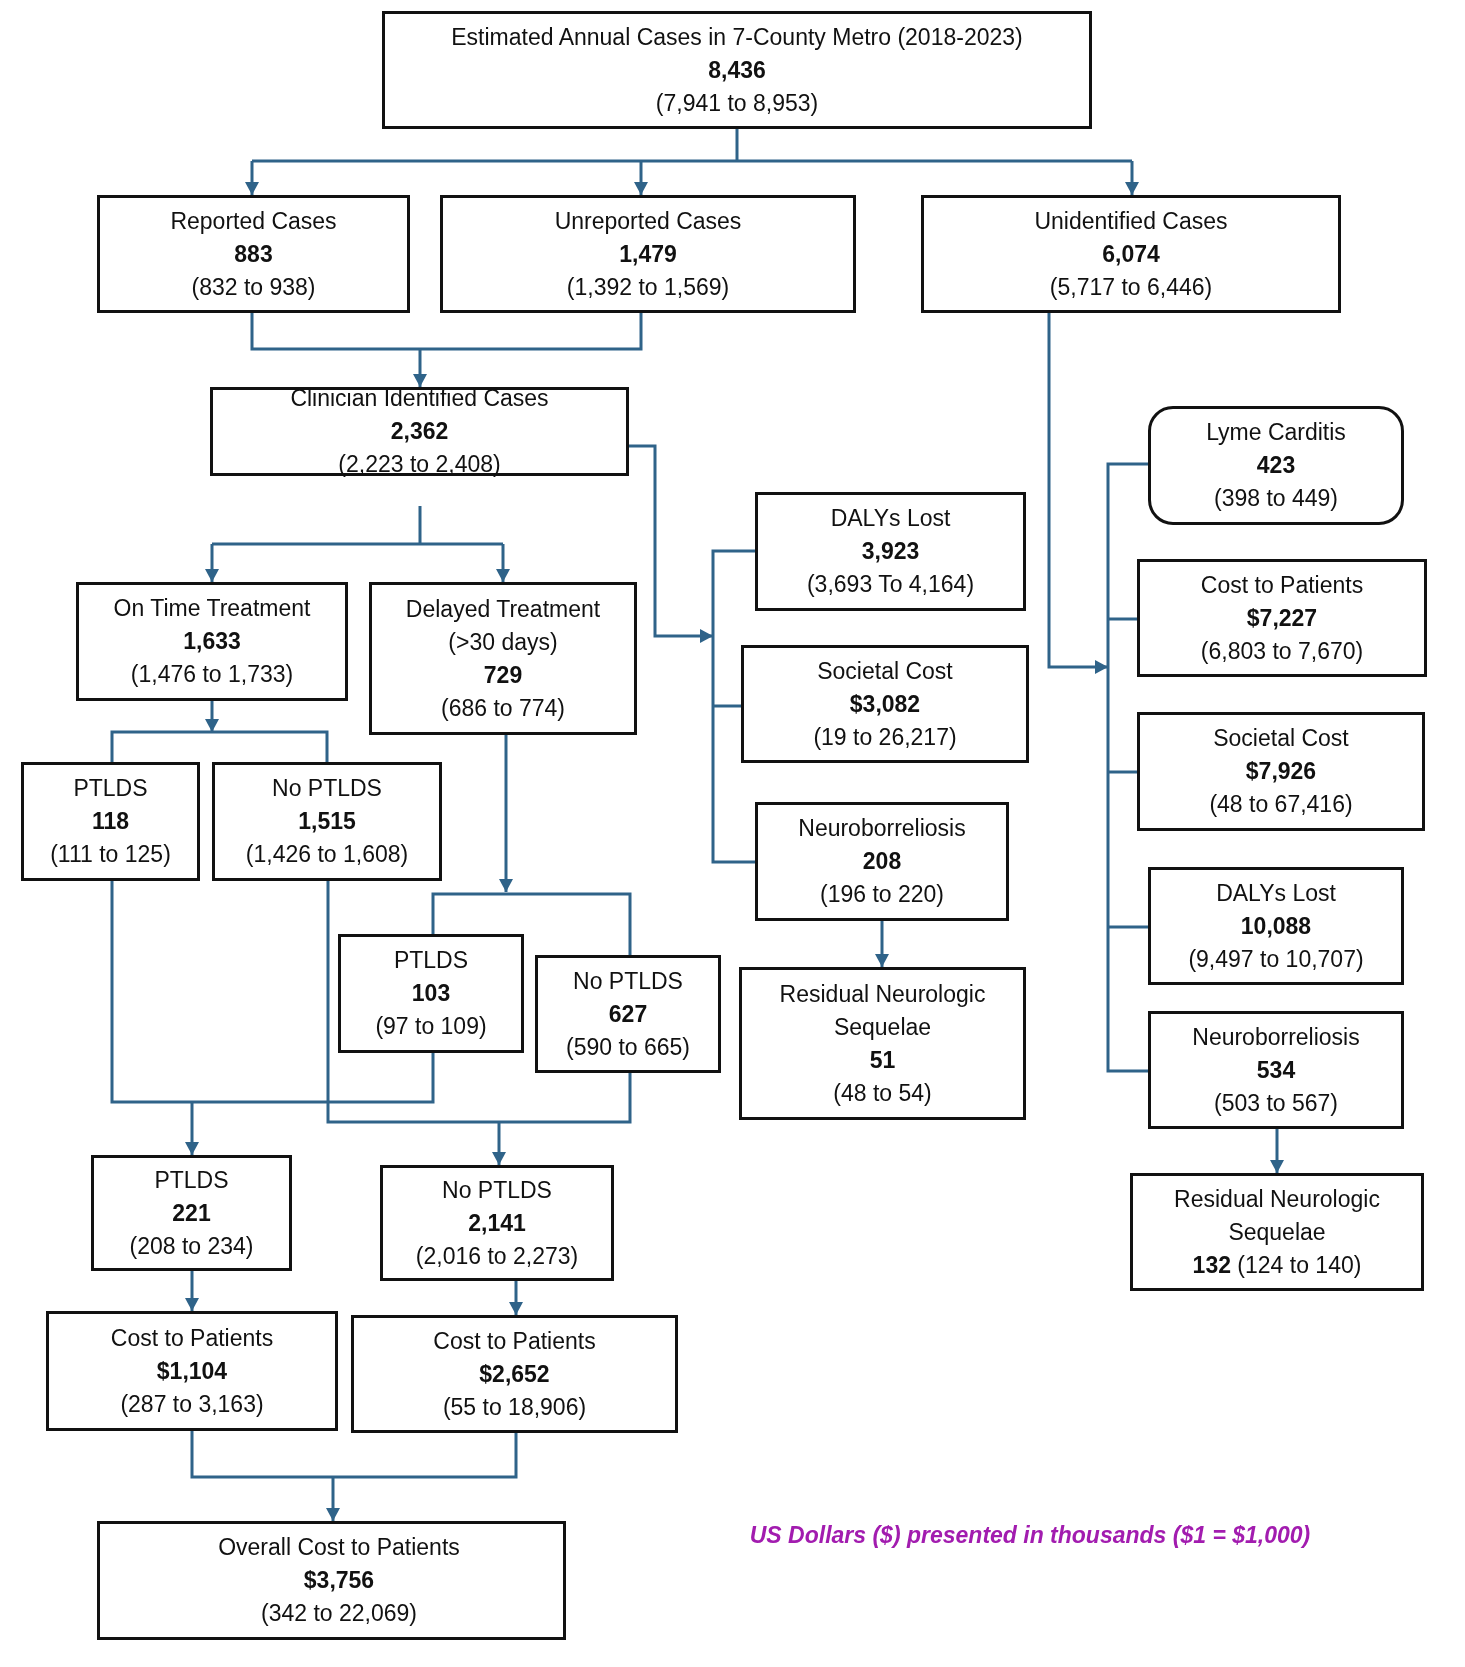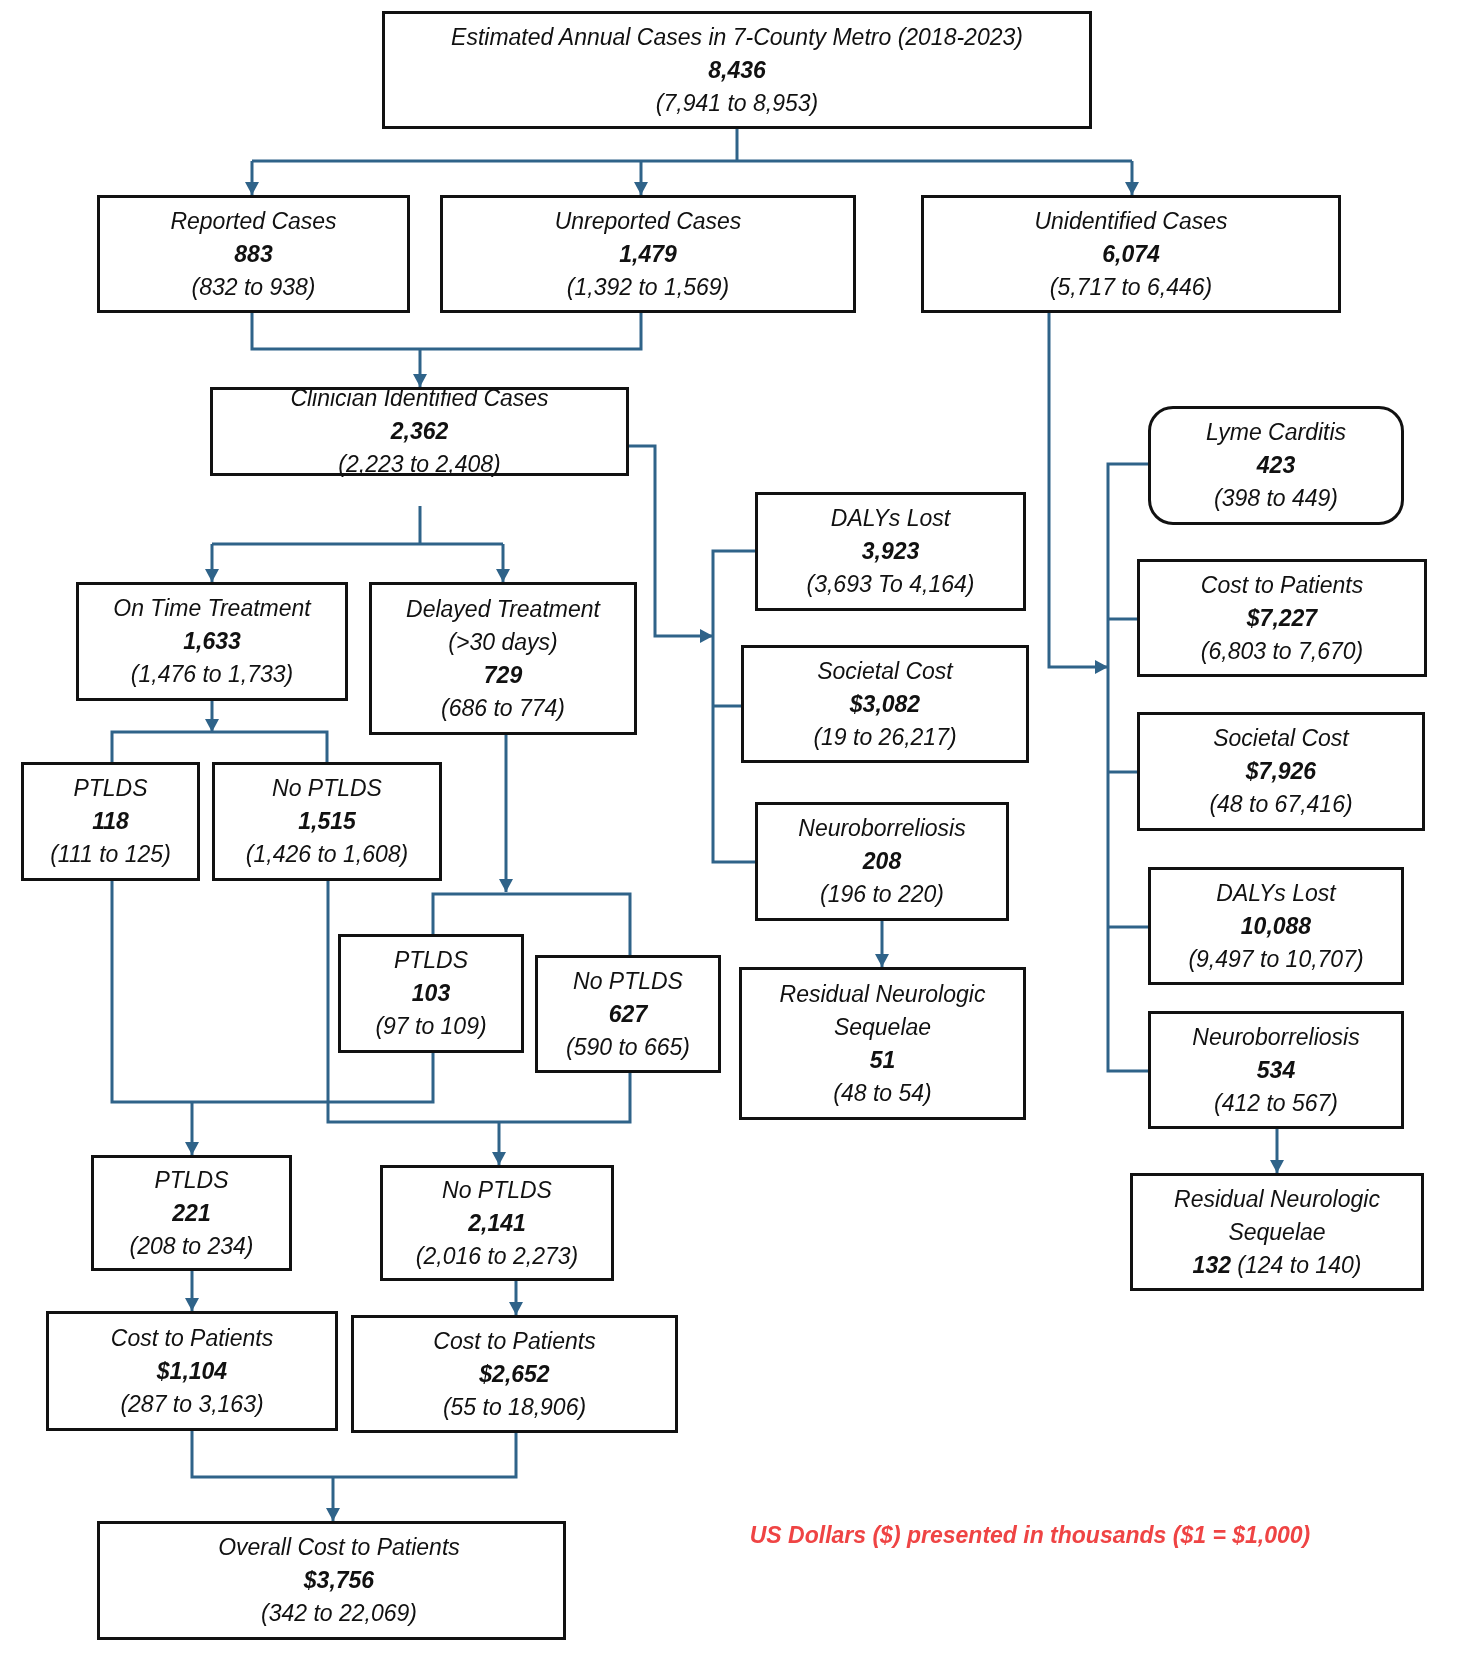--- a/index.html
+++ b/index.html
@@ -1,24 +1,24 @@
 <!DOCTYPE html>
 <html><head>
 <meta charset="utf-8">
 <style>
   html, body { margin: 0; padding: 0; background: #ffffff; }
   body { width: 1465px; height: 1667px; position: relative; overflow: hidden;
          font-family: "Liberation Sans", "DejaVu Sans", sans-serif; color: #111; }
   #connectors { position: absolute; left: 0; top: 0; width: 1465px; height: 1667px; }
   .box { position: absolute; box-sizing: border-box; border: 3px solid #111; background: #fff;
          display: flex; flex-direction: column; align-items: center; justify-content: center;
-         text-align: center; font-size: 23px; line-height: 33px; font-style: italic; }
+         text-align: center; font-size: 23px; line-height: 33px; }
   .box .val { font-weight: bold; }
   .note { position: absolute; left: 700px; top: 1522px; width: 660px; text-align: center;
-          font-size: 23px; font-weight: bold; font-style: italic; color: #ef4444; }
+          font-size: 23px; font-weight: bold; font-style: italic; color: #a21caf; }
   .inline-val { font-weight: bold; }
 </style>
 </head>
 <body>
 
 <svg id="connectors">
     <polyline points="737,129 737,161" fill="none" stroke="#2f6389" stroke-width="3"></polyline>
     <polyline points="252,161 1132,161" fill="none" stroke="#2f6389" stroke-width="3"></polyline>
     <polyline points="252,161 252,195" fill="none" stroke="#2f6389" stroke-width="3"></polyline>
     <polygon points="252,195 245,182 259,182" fill="#2f6389"></polygon>
@@ -196,21 +196,21 @@
   <div>(48 to 67,416)</div>
 </div>
 <div class="box" style="left:1148px;top:867px;width:256px;height:118px;">
   <div>DALYs Lost</div>
   <div class="val">10,088</div>
   <div>(9,497 to 10,707)</div>
 </div>
 <div class="box" style="left:1148px;top:1011px;width:256px;height:118px;">
   <div>Neuroborreliosis</div>
   <div class="val">534</div>
-  <div>(412 to 567)</div>
+  <div>(503 to 567)</div>
 </div>
 <div class="box" style="left:1130px;top:1173px;width:294px;height:118px;">
   <div>Residual Neurologic</div>
   <div>Sequelae</div>
   <div>
     <span class="inline-val">132</span>
     <span>(124 to 140)</span>
   </div>
 </div>
 

